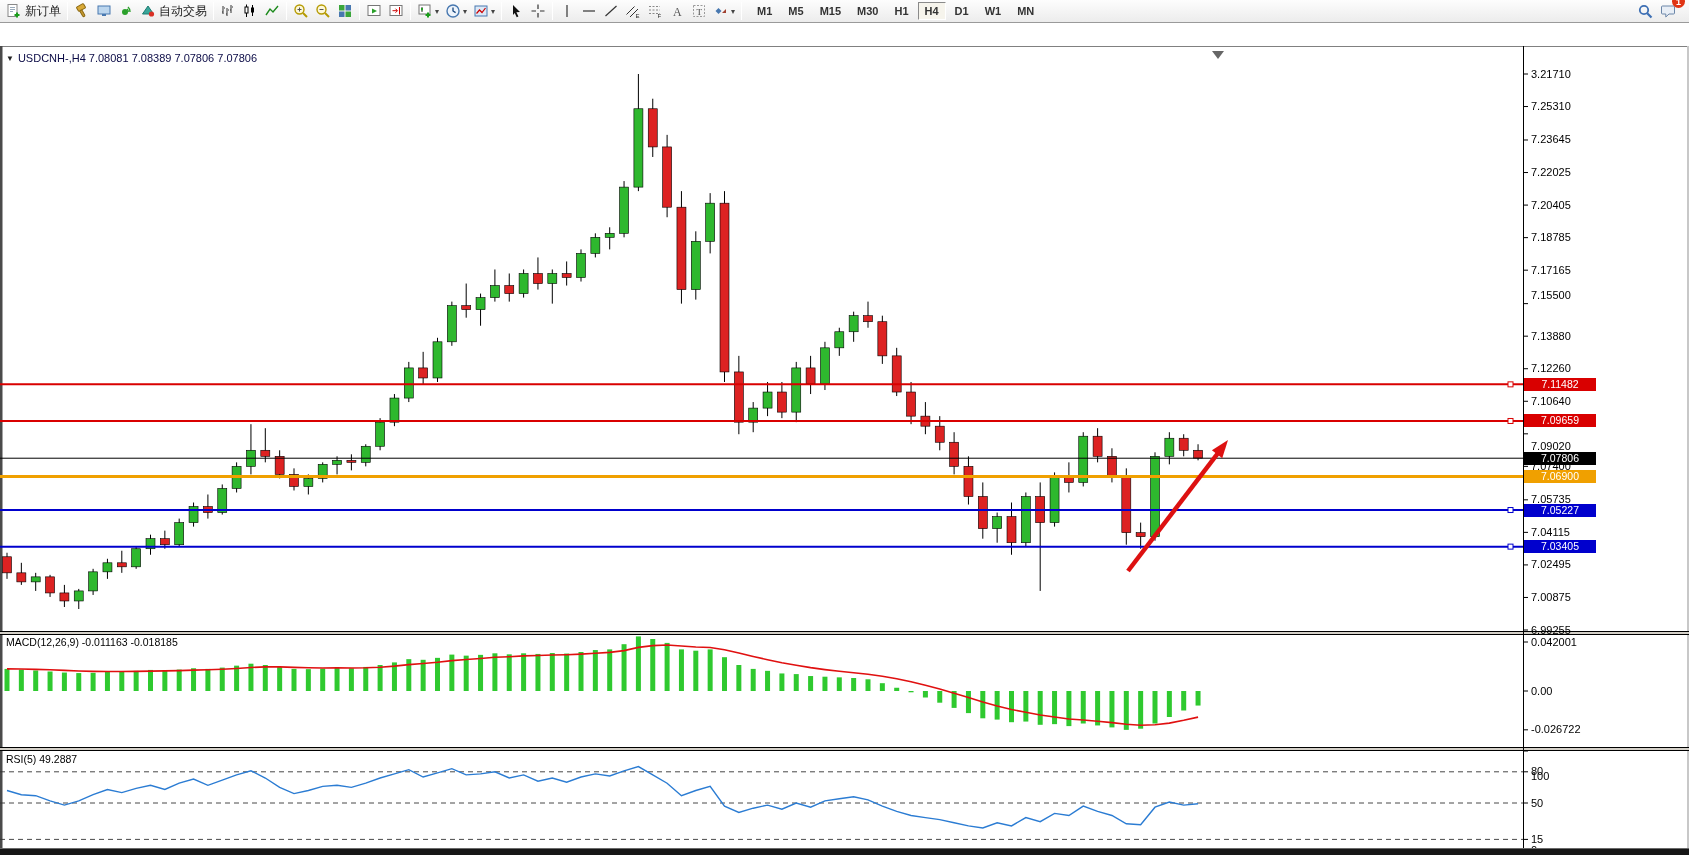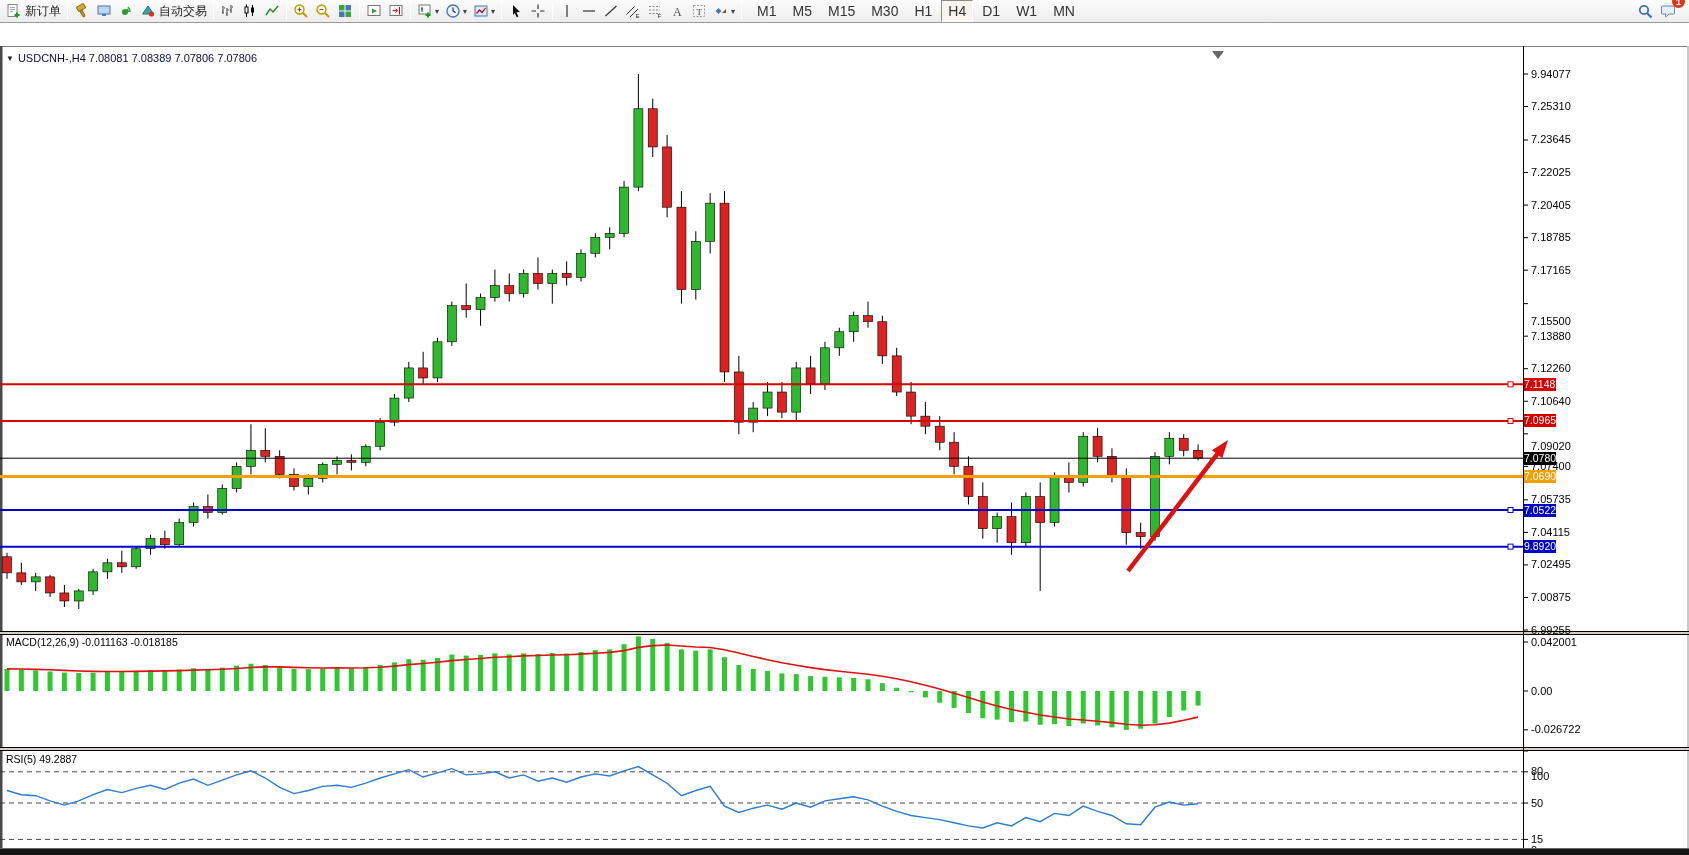--- a/index.html
+++ b/index.html
@@ -6,33 +6,33 @@
   *{box-sizing:border-box;}
   .app{position:relative;width:1689px;height:855px;font-family:"Liberation Sans",sans-serif;overflow:hidden;background:#fff;}
   
   .toolbar{position:absolute;left:0;top:0;width:1689px;height:23px;background:linear-gradient(#fdfdfd,#ececec);border-bottom:1px solid #9a9a9a;display:flex;align-items:center;padding:0 3px;z-index:5;}
   .tb-btn{height:21px;min-width:22px;display:flex;align-items:center;justify-content:center;padding:12px 2px;border:1px solid transparent;border-radius:2px;cursor:default;}
   .tb-btn svg{display:block;}
   .tb-label{font-size:12px;color:#222;margin-left:3px;white-space:nowrap;}
   .tb-sep{width:1px;height:18px;background:#b6b6b6;border-right:1px solid #fff;margin:0 3px;}
   .caret{font-size:8px;color:#444;margin-left:2px;}
   .tf-group{display:flex;align-items:center;margin-left:4px;}
-  .tf-btn{font-size:14px;font-weight:normal;color:#333;padding:2px 6px;border:1px solid transparent;margin:0 1px;}
+  .tf-btn{font-size:11px;font-weight:bold;color:#333;padding:2px 6px;border:1px solid transparent;margin:0 1px;}
   .tf-btn.active{background:#f6f4ec;border:1px solid #8a8a8a;border-right-color:#fff;border-bottom-color:#fff;}
   .tb-right{margin-left:auto;display:flex;align-items:center;}
   .chat-wrap{position:relative;margin-right:6px;}
   .chat-badge{position:absolute;top:-4px;right:-6px;background:#e03414;color:#fff;border-radius:50%;width:13px;height:13px;font-size:9px;display:flex;align-items:center;justify-content:center;font-weight:bold;}
   
   .chart-area{position:absolute;left:0;top:23px;width:1689px;height:825px;background:#fff;}
   #cv{position:absolute;left:0;top:0;z-index:1;}
   .chart-title{position:absolute;left:6px;top:29px;font-size:11px;color:#0b0b46;z-index:2;white-space:nowrap;}
   .win-menu{font-size:8px;color:#222;margin-right:4px;vertical-align:1px;}
   .pane-label{position:absolute;left:6px;font-size:10.5px;color:#000;z-index:2;white-space:nowrap;text-align:center;}
   .axis-tick-text{position:absolute;left:1531px;font-size:11px;color:#000;z-index:2;white-space:nowrap;}
-  .price-badge{position:absolute;left:1524px;width:32px;height:13px;font-size:10.5px;color:#fff;text-align:center;line-height:13px;z-index:3;}
+  .price-badge{position:absolute;left:1524px;width:72px;height:13px;font-size:10.5px;color:#fff;text-align:center;line-height:13px;z-index:3;}
   .ind-axis-text{position:absolute;left:1531px;font-size:11px;color:#000;z-index:2;white-space:nowrap;}
   .bottom-bar{position:absolute;left:0;top:848px;width:1689px;height:7px;background:#161616;border-top:1px solid #6a6a6a;z-index:4;}
 </style>
 </head>
 <body>
 
 <div class="app">
 
   <div class="toolbar">
     <div class="tb-btn">
@@ -618,44 +618,44 @@
         <line x1="1066" y1="832" x2="1066" y2="836" stroke="#000"></line>
         <line x1="1125" y1="832" x2="1125" y2="836" stroke="#000"></line>
         <line x1="1184" y1="832" x2="1184" y2="836" stroke="#000"></line>
         <line x1="1128" y1="548" x2="1219.5051608890496" y2="428.1282392353449" stroke="#dd1111" stroke-width="4.5"></line>
         <polygon points="1228,417 1222.244746502331,435.2517686040989 1211.9113814980824,427.36370371535935" fill="#dd1111"></polygon>
       </svg>
     <div class="chart-title"><span class="win-menu">▼</span><span>USDCNH-,H4  7.08081 7.08389 7.07806 7.07806</span></div>
     <div class="pane-label" style="top:613px">MACD(12,26,9) -0.011163 -0.018185</div>
     <div class="pane-label" style="top:730px">RSI(5) 49.2887</div>
     <div id="labels">
-        <div class="axis-tick-text" style="top:44.5px">9.94077</div>
+        <div class="axis-tick-text" style="top:44.5px">3.21710</div>
         <div class="axis-tick-text" style="top:77.04634146341542px">7.25310</div>
         <div class="axis-tick-text" style="top:110.49674796748093px">7.23645</div>
         <div class="axis-tick-text" style="top:143.04308943089458px">7.22025</div>
         <div class="axis-tick-text" style="top:175.58943089431px">7.20405</div>
         <div class="axis-tick-text" style="top:208.13577235772365px">7.18785</div>
         <div class="axis-tick-text" style="top:240.68211382113907px">7.17165</div>
-        <div class="axis-tick-text" style="top:292px">7.15500</div>
+        <div class="axis-tick-text" style="top:266px">7.15500</div>
         <div class="axis-tick-text" style="top:306.67886178861824px">7.13880</div>
         <div class="axis-tick-text" style="top:339.22520325203186px">7.12260</div>
         <div class="axis-tick-text" style="top:371.7715447154473px">7.10640</div>
         <div class="axis-tick-text" style="top:417px">7.09020</div>
         <div class="axis-tick-text" style="top:436.8642276422764px">7.07400</div>
         <div class="axis-tick-text" style="top:470.31463414634186px">7.05735</div>
         <div class="axis-tick-text" style="top:502.86097560975554px">7.04115</div>
         <div class="axis-tick-text" style="top:535.407317073171px">7.02495</div>
         <div class="axis-tick-text" style="top:567.9536585365845px">7.00875</div>
         <div class="axis-tick-text" style="top:600.5px">6.99255</div>
         <div class="price-badge" style="top:354.8554832881662px;background:#d90000">7.11482</div>
         <div class="price-badge" style="top:391.4801626016258px;background:#d90000">7.09659</div>
         <div class="price-badge" style="top:428.7075519421861px;background:#000000">7.07806</div>
         <div class="price-badge" style="top:446.90939476061396px;background:#f0a000">7.06900</div>
         <div class="price-badge" style="top:480.5205239385721px;background:#0000cd">7.05227</div>
-        <div class="price-badge" style="top:517.1251129177958px;background:#0000cd">9.89207</div>
+        <div class="price-badge" style="top:517.1251129177958px;background:#0000cd">7.03405</div>
         <div class="ind-axis-text" style="top:612.5px">0.042001</div>
         <div class="ind-axis-text" style="top:661.5px">0.00</div>
         <div class="ind-axis-text" style="top:700.3232px">-0.026722</div>
         <div class="ind-axis-text" style="top:747px">100</div>
         <div class="ind-axis-text" style="top:742.3px">80</div>
         <div class="ind-axis-text" style="top:773.5px">50</div>
         <div class="ind-axis-text" style="top:809.9px">15</div>
         <div class="ind-axis-text" style="top:820.5px">0</div>
       </div>
   </div>

